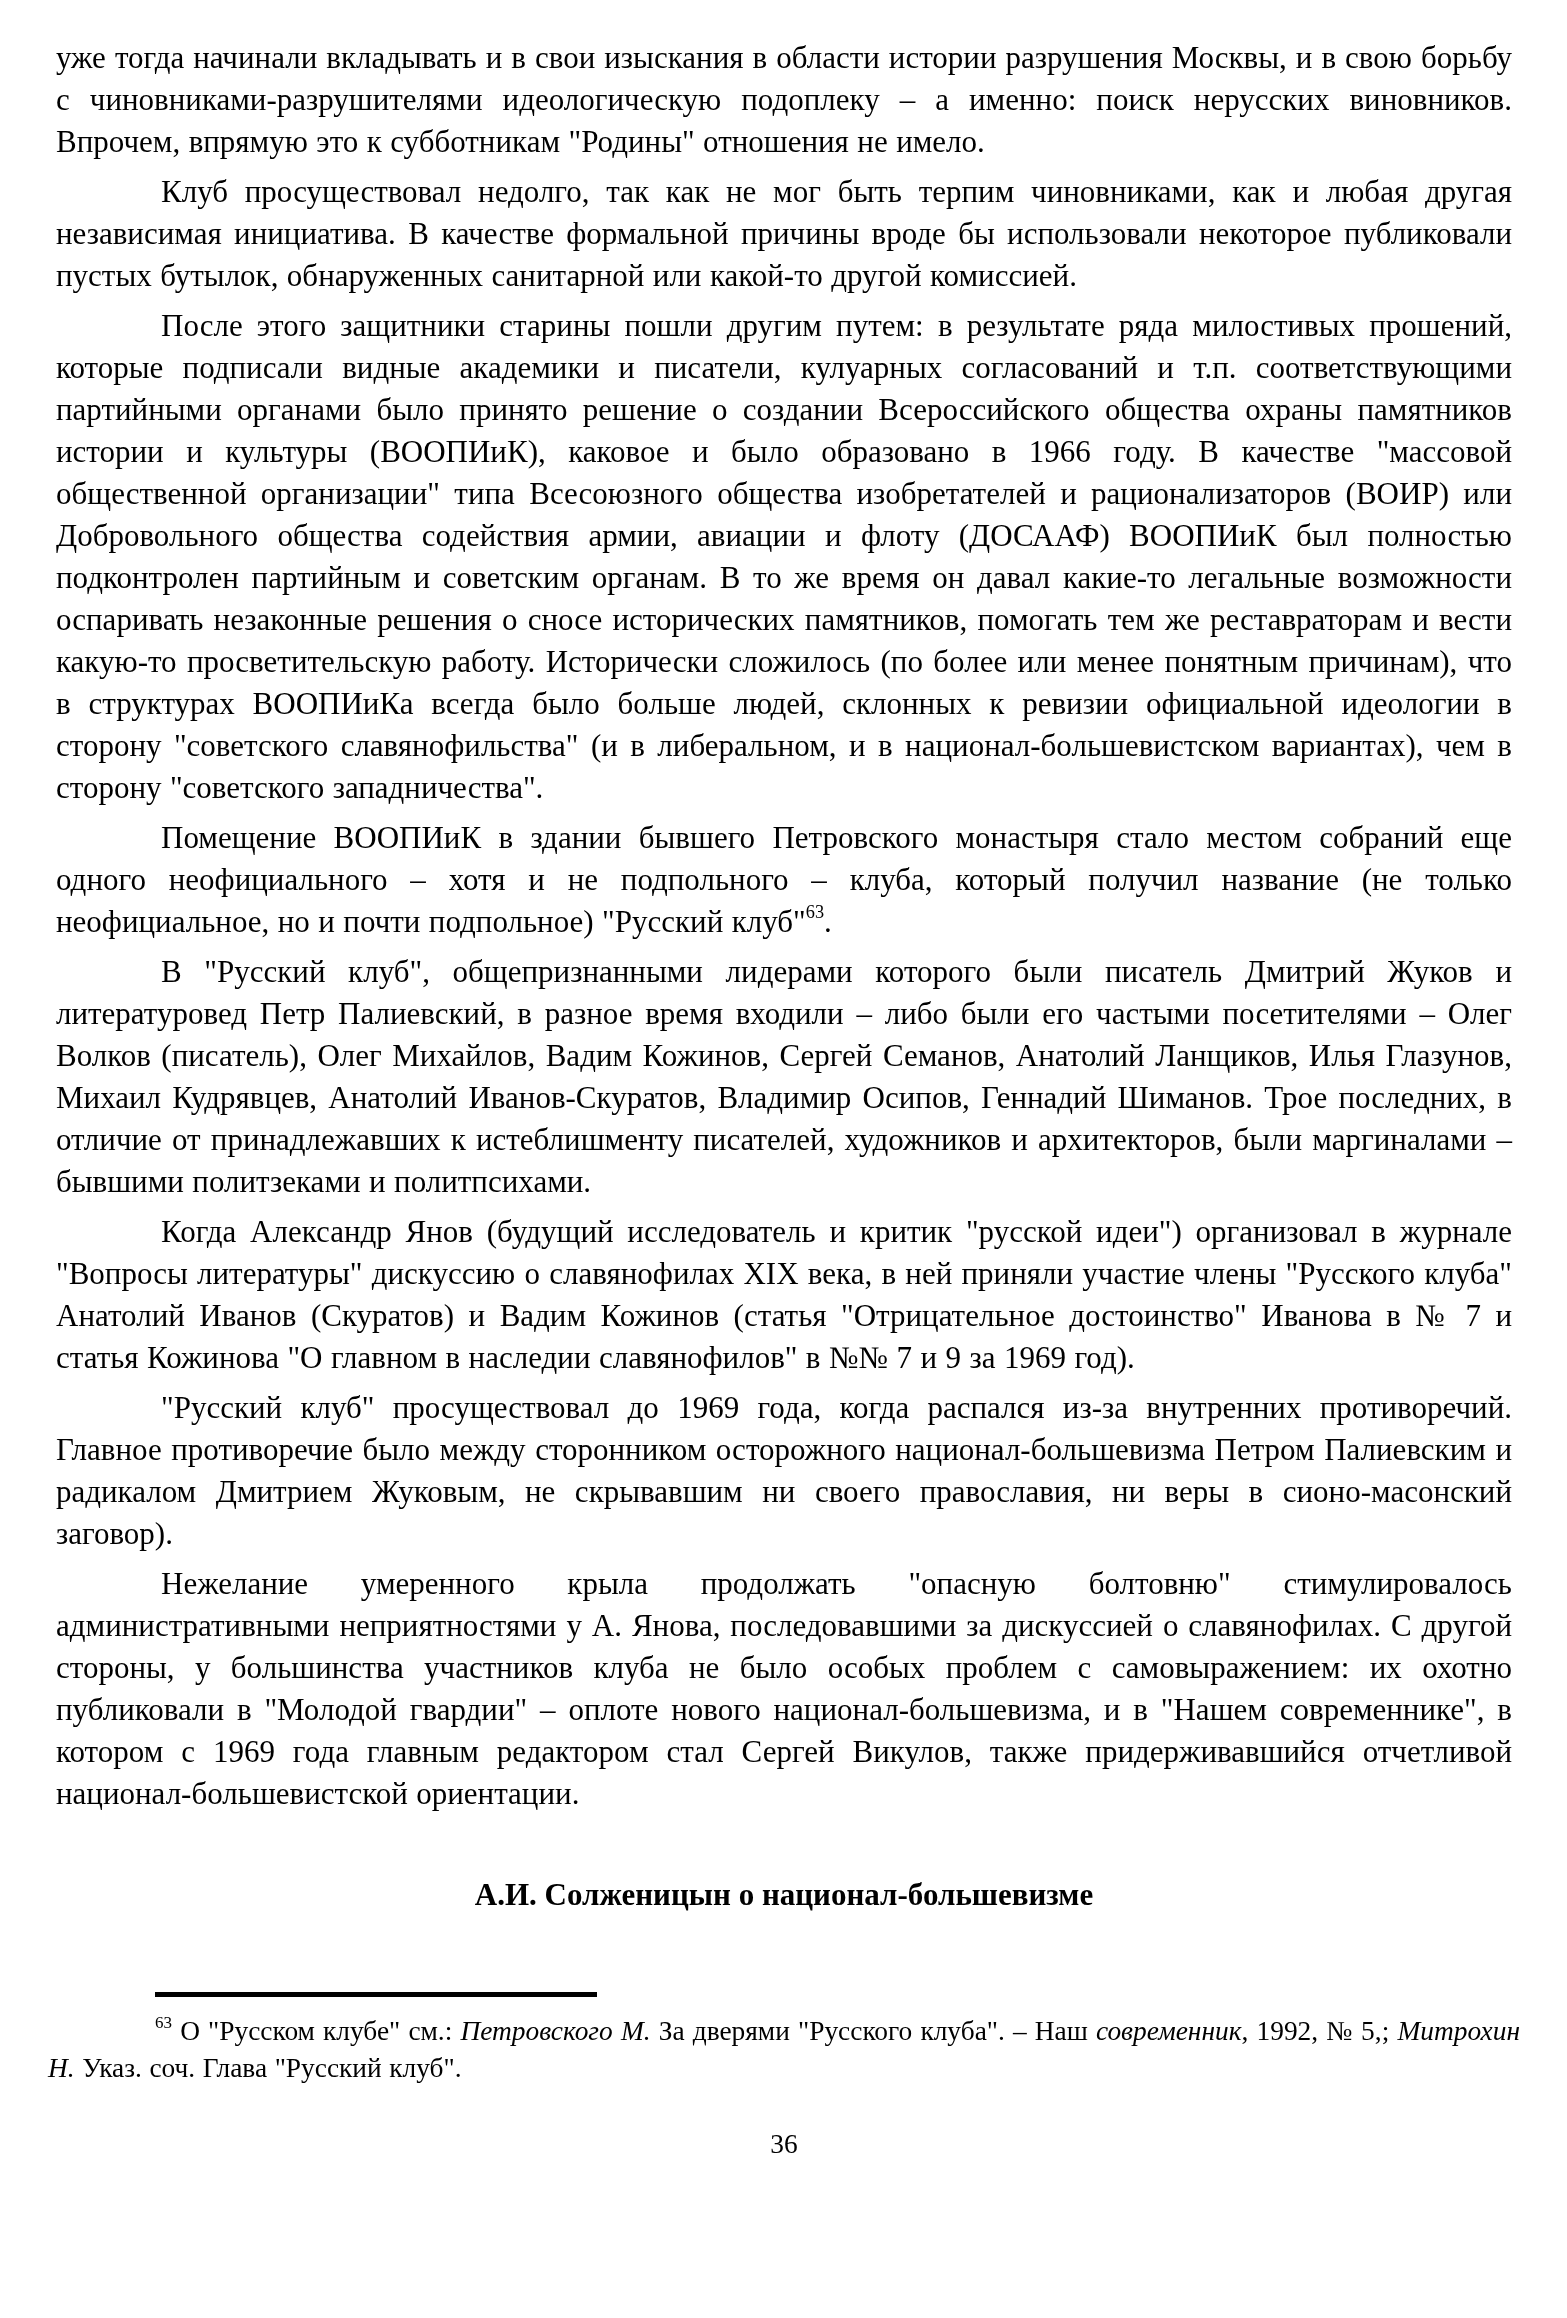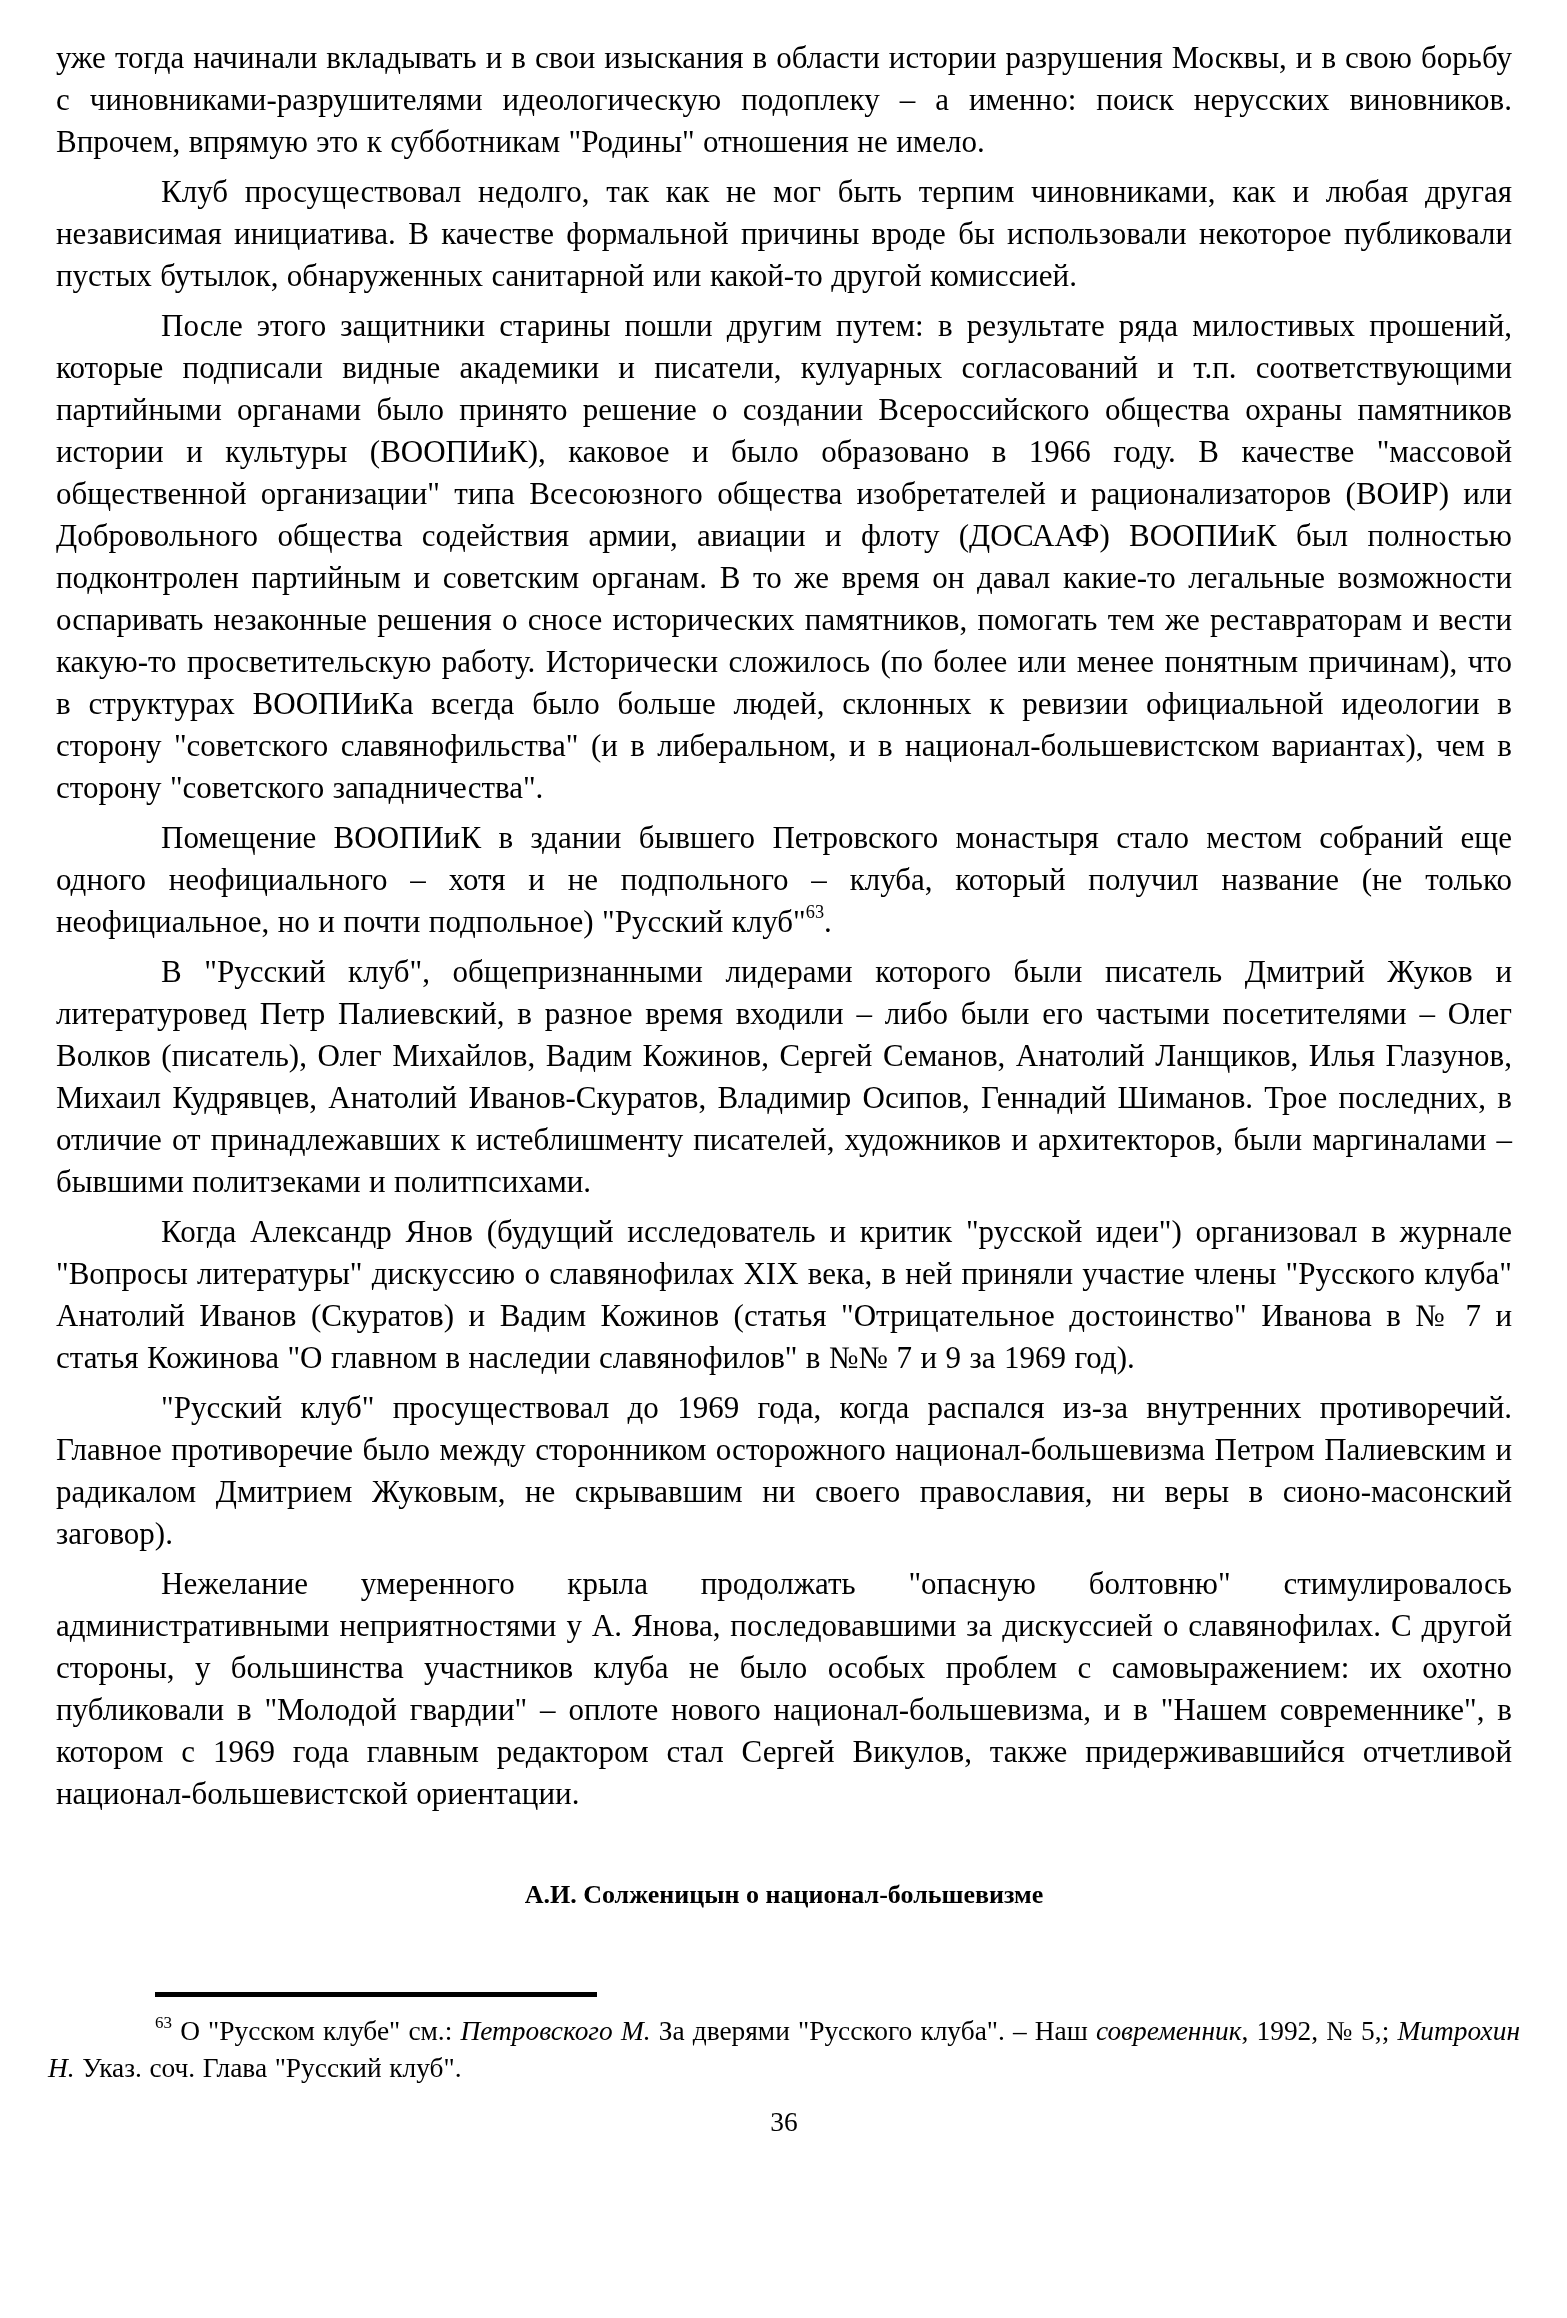--- a/index.html
+++ b/index.html
@@ -31,21 +31,21 @@
   p.body-par.indent {
     text-indent: 105px;
   }
   p.body-par sup.fnref {
     font-size: 18.3px;
     line-height: 0;
     vertical-align: 14.4px;
   }
   h2.heading {
     margin: 59px 0 16px 0;
-    font-size: 26px;
+    font-size: 31px;
     line-height: 42px;
     font-weight: bold;
     text-align: center;
   }
   .footnote-sep {
     width: 442px;
     height: 0;
     border: none;
     border-top: 5.9px solid #000000;
     margin: 76px 0 15.7px 107px;
@@ -60,21 +60,21 @@
   }
   p.footnote sup.fnmark {
     font-size: 17px;
     line-height: 0;
     vertical-align: 11.8px;
   }
   p.footnote .italic {
     font-style: italic;
   }
   .page-number {
-    margin-top: 17px;
+    margin-top: 39px;
     font-size: 27.4px;
     line-height: 37px;
     text-align: center;
   }
 </style>
 </head>
 <body>
 
 <div class="page">
   <div class="content">

